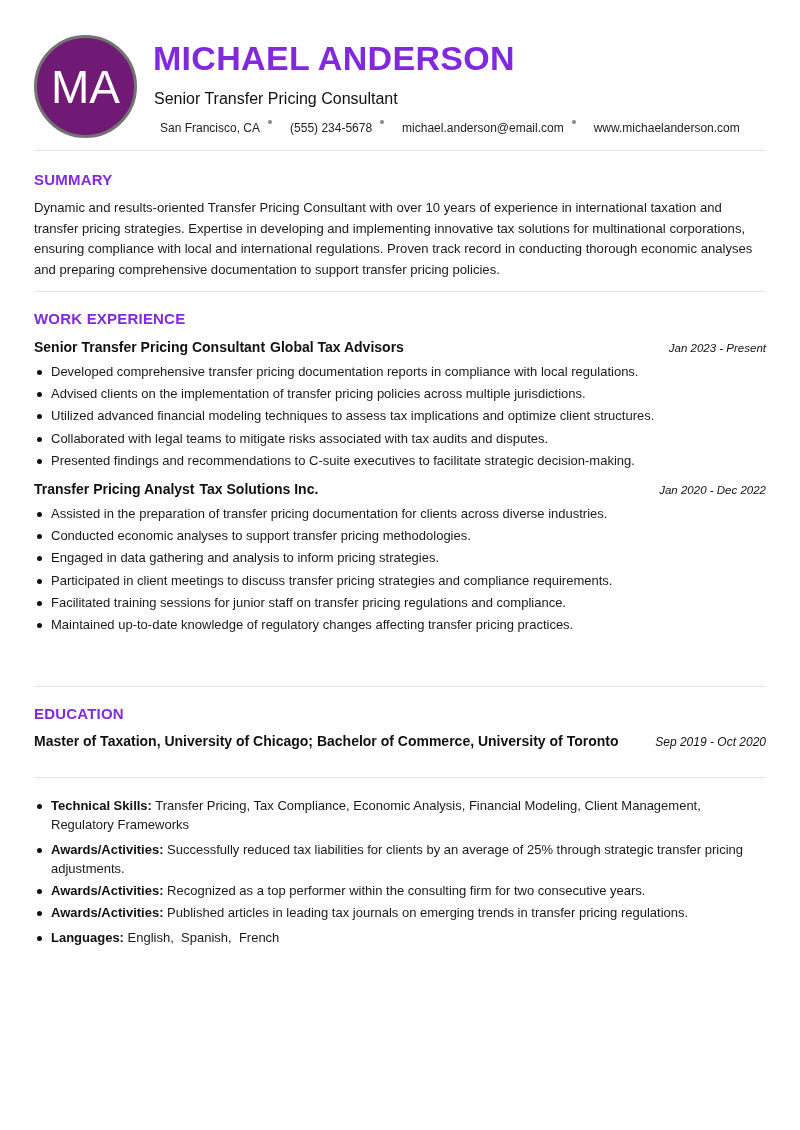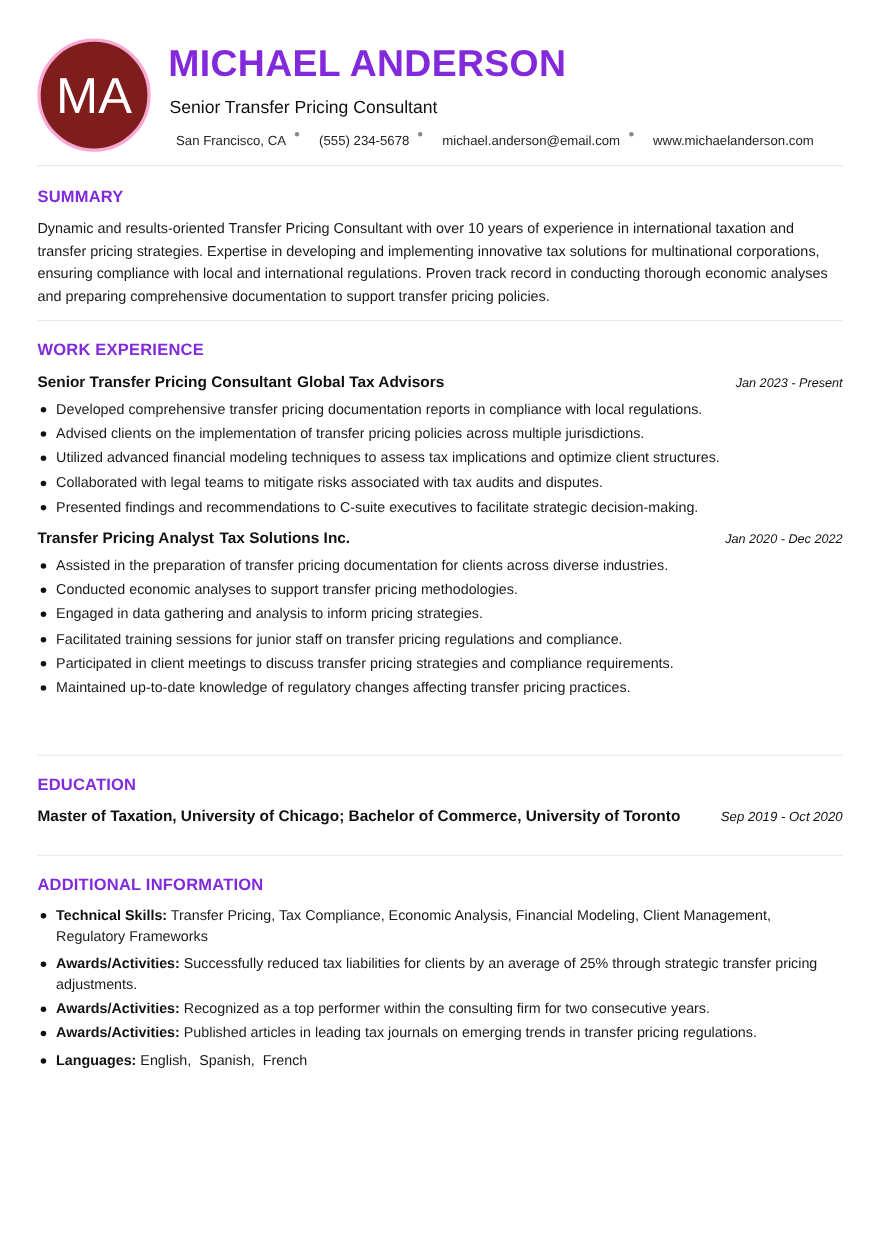--- a/index.html
+++ b/index.html
@@ -23,22 +23,22 @@
       height: 151px;
       border-bottom: 1px solid #e6e6e6;
     }
     .avatar {
       position: absolute;
       left: 0;
       top: 35px;
       width: 103px;
       height: 103px;
       border-radius: 50%;
-      background: #7f1d1d;
-      border: 3px solid #f9a8d4;
+      background: #701a75;
+      border: 3px solid #737373;
       display: flex;
       align-items: center;
       justify-content: center;
     }
     .avatar span {
       color: #ffffff;
       font-size: 46px;
       font-weight: normal;
       letter-spacing: 0px;
       font-family: "Liberation Sans", sans-serif;
@@ -232,37 +232,36 @@
       <div class="job-head">
         <div class="job-role">
           <span>Transfer Pricing Analyst</span><span class="company">Tax Solutions Inc.</span>
         </div>
         <div class="job-dates">Jan 2020 - Dec 2022</div>
       </div>
       <ul class="bullets">
         <li>Assisted in the preparation of transfer pricing documentation for clients across diverse industries.</li>
         <li>Conducted economic analyses to support transfer pricing methodologies.</li>
         <li>Engaged in data gathering and analysis to inform pricing strategies.</li>
+        <li>Participated in client meetings to discuss transfer pricing strategies and compliance requirements.</li>
         <li>Facilitated training sessions for junior staff on transfer pricing regulations and compliance.</li>
-        <li>Participated in client meetings to discuss transfer pricing strategies and compliance requirements.</li>
         <li>Maintained up-to-date knowledge of regulatory changes affecting transfer pricing practices.</li>
       </ul>
     </div>
   </section>
 
   <section class="section education">
     <h2 class="section-title">EDUCATION</h2>
     <div class="edu-row">
       <div class="edu-degree">Master of Taxation, University of Chicago; Bachelor of Commerce, University of Toronto</div>
       <div class="edu-dates">Sep 2019 - Oct 2020</div>
     </div>
   </section>
 
   <section class="section additional">
-    <h2 class="section-title">ADDITIONAL INFORMATION</h2>
     <ul class="info">
       <li class="gap">
         <b>Technical Skills:</b>
         <span>Transfer Pricing, Tax Compliance, Economic Analysis, Financial Modeling, Client Management, Regulatory Frameworks</span>
       </li>
       <li class="tight">
         <b>Awards/Activities:</b>
         <span>Successfully reduced tax liabilities for clients by an average of 25% through strategic transfer pricing adjustments.</span>
       </li>
       <li class="tight">

